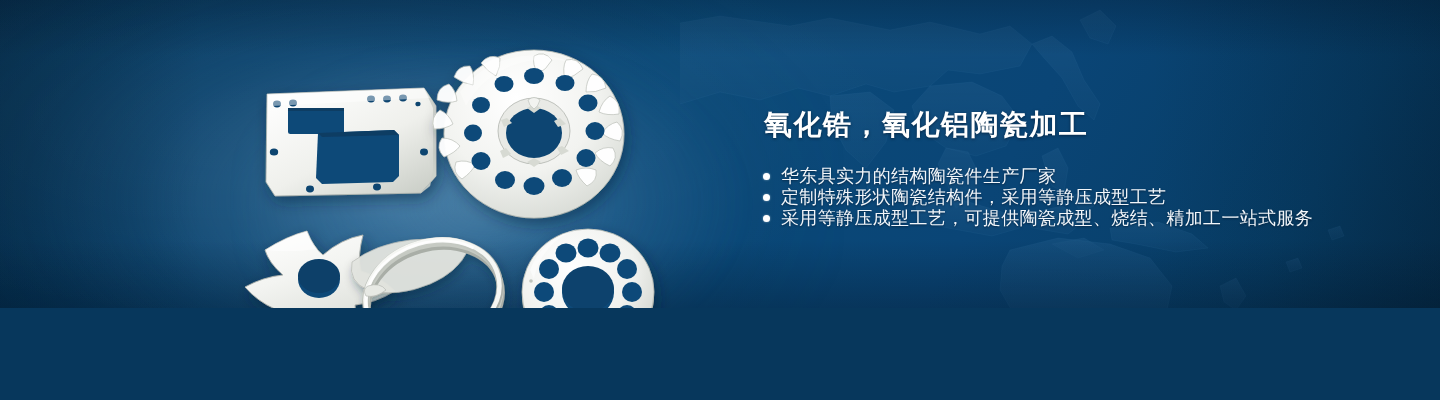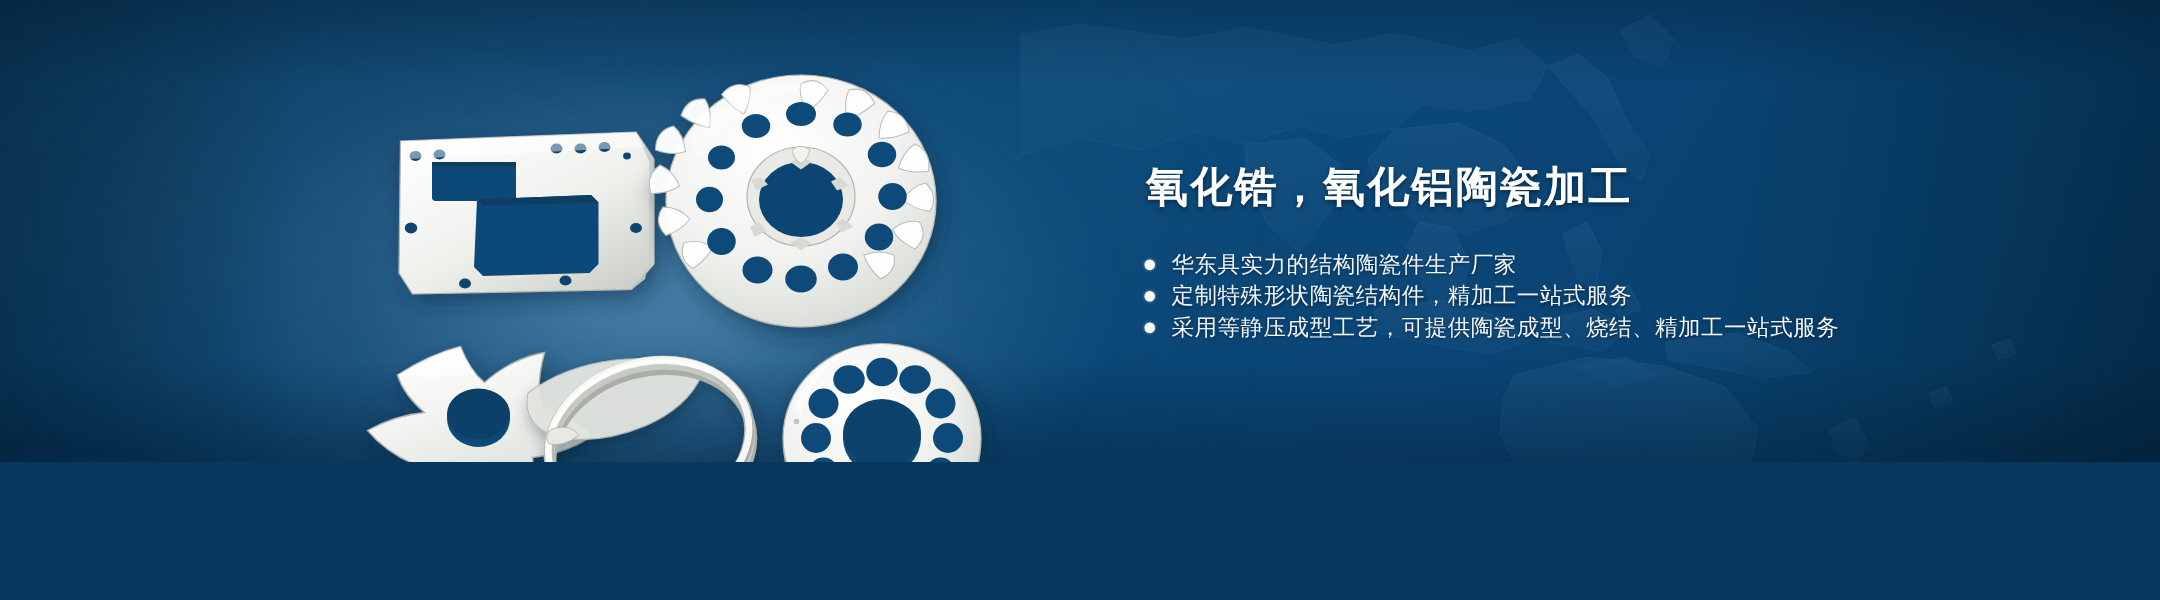--- a/index.html
+++ b/index.html
@@ -75,21 +75,21 @@
     margin: 0 0 24px 1px;
     text-shadow: 0 1px 3px rgba(0,12,28,0.55);
     white-space: nowrap;
   }
   ul.bullets { list-style: none; margin: 0; padding: 0; }
   ul.bullets li {
     display: flex;
     align-items: center;
     height: 21px;
     color: #f2f6fa;
-    font-size: 15px;
+    font-size: 18px;
     letter-spacing: 0.35px;
     white-space: nowrap;
     text-shadow: 0 1px 2px rgba(0,10,24,0.5);
   }
   .dot {
     flex: 0 0 auto;
     width: 7px; height: 7px;
     border-radius: 50%;
     background: #ffffff;
     margin-right: 11px;
@@ -338,21 +338,21 @@
 
   <div class="copy">
     <h1 class="headline">氧化锆，氧化铝陶瓷加工</h1>
     <ul class="bullets">
       <li>
         <span class="dot"></span>
         <span>华东具实力的结构陶瓷件生产厂家</span>
       </li>
       <li>
         <span class="dot"></span>
-        <span>定制特殊形状陶瓷结构件，精加工一站式服务</span>
+        <span>定制特殊形状陶瓷结构件，采用等静压成型工艺</span>
       </li>
       <li>
         <span class="dot"></span>
         <span>采用等静压成型工艺，可提供陶瓷成型、烧结、精加工一站式服务</span>
       </li>
     </ul>
   </div>
 
 </div>
 

